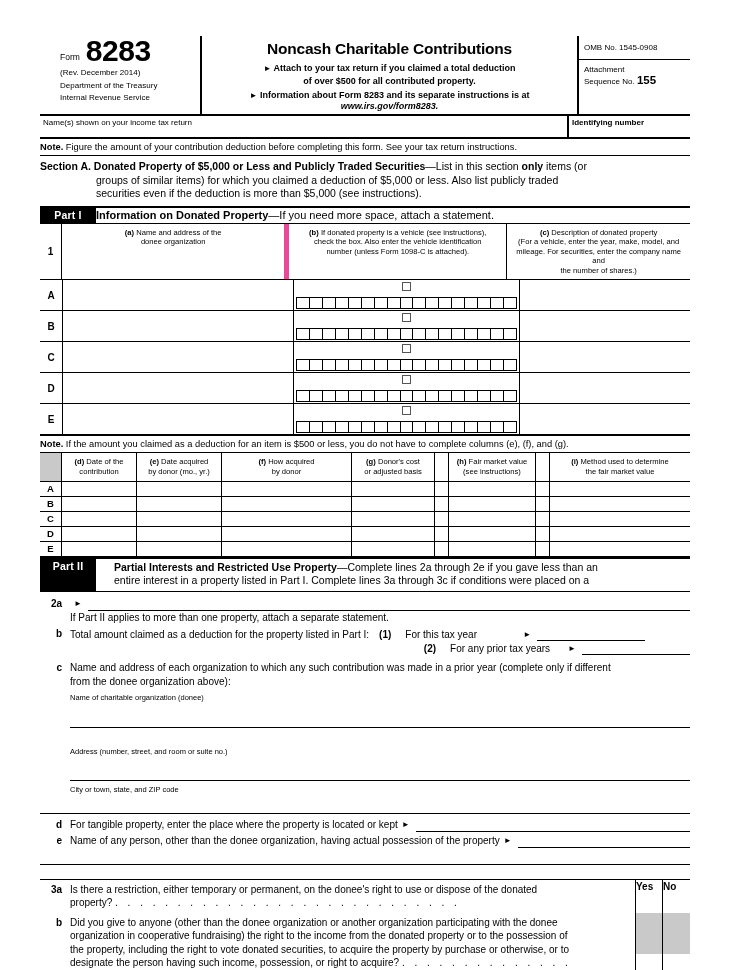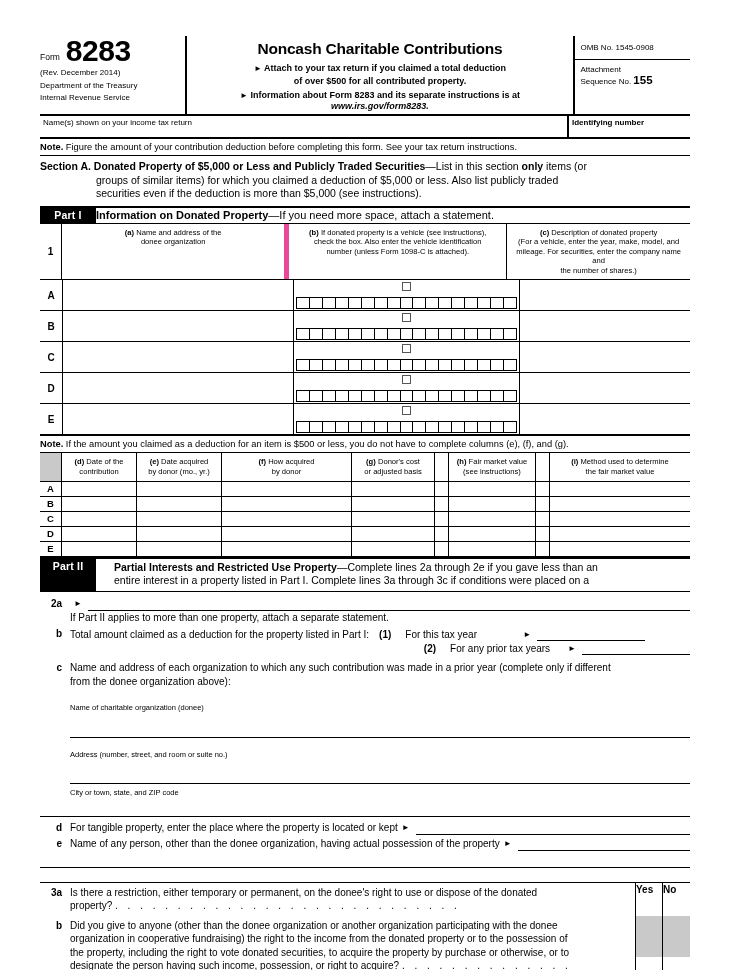--- a/index.html
+++ b/index.html
@@ -14,21 +14,21 @@
     left:40px; top:36px;
     width:650px;
   }
   
   .b{font-weight:bold;}
   .i{font-style:italic;}
   .hr{border-top:1px solid #000;}
 
   
   .hdr{display:flex;border-bottom:2px solid #000;}
-  .hdr-left{width:145px;border-right:2px solid #000;position:relative;padding-bottom:2px;}
+  .hdr-left{width:145px;border-right:2px solid #000;position:relative;padding-bottom:2px;margin-left:20px;}
   .hdr-left .formline{display:flex;align-items:flex-end;gap:6px;}
   .lbl-form{font-size:8.5px;padding-bottom:4px;}
   .formno{font-size:30px;font-weight:bold;letter-spacing:-0.5px;line-height:1;}
   .hdr-left .sub{font-size:8px;line-height:10.5px;margin-top:2px;}
   .hdr-mid{flex:1 1 auto;border-right:2px solid #000;text-align:center;padding:3px 4px 2px;}
   .title{font-size:15.5px;font-weight:bold;letter-spacing:-0.2px;margin-top:1px;}
   .sub1{font-size:9px;font-weight:bold;margin-top:4px;line-height:12px;}
   .sub2{font-size:9px;font-weight:bold;margin-top:3px;line-height:11px;}
   .arrow{font-size:8px;}
   .hdr-right{width:115px;display:flex;flex-direction:column;}
@@ -471,23 +471,23 @@
           <span class="ul" style="height:13px;max-width:108px;flex:0 0 108px"></span>
         </div>
       </div>
     </div>
 
     <div class="line" style="margin-top:6px">
       <div class="ltag">c</div>
       <div class="ltxt">
         <div>Name and address of each organization to which any such contribution was made in a prior year (complete only if different</div>
         <div>from the donee organization above):</div>
-        <div class="smlabel" style="margin-top:13px">Name of charitable organization (donee)</div>
+        <div class="smlabel" style="margin-top:3px">Name of charitable organization (donee)</div>
         <div class="blank" style="height:22px"></div>
-        <div class="smlabel" style="margin-top:10px">Address (number, street, and room or suite no.)</div>
+        <div class="smlabel" style="margin-top:17px">Address (number, street, and room or suite no.)</div>
         <div class="blank" style="height:22px"></div>
         <div class="smlabel" style="margin-top:2px">City or town, state, and ZIP code</div>
         <div style="height:16px"></div>
       </div>
     </div>
 
     <div class="line hr" style="padding-top:4px">
       <div class="ltag">d</div>
       <div class="ltxt rowline">
         <span>For tangible property, enter the place where the property is located or kept</span>

